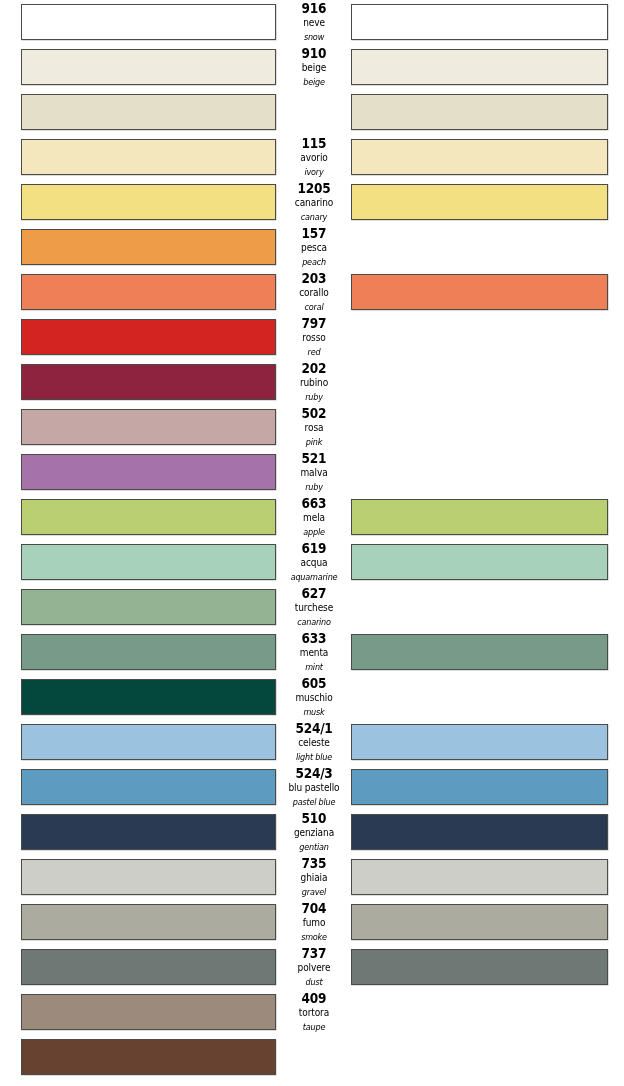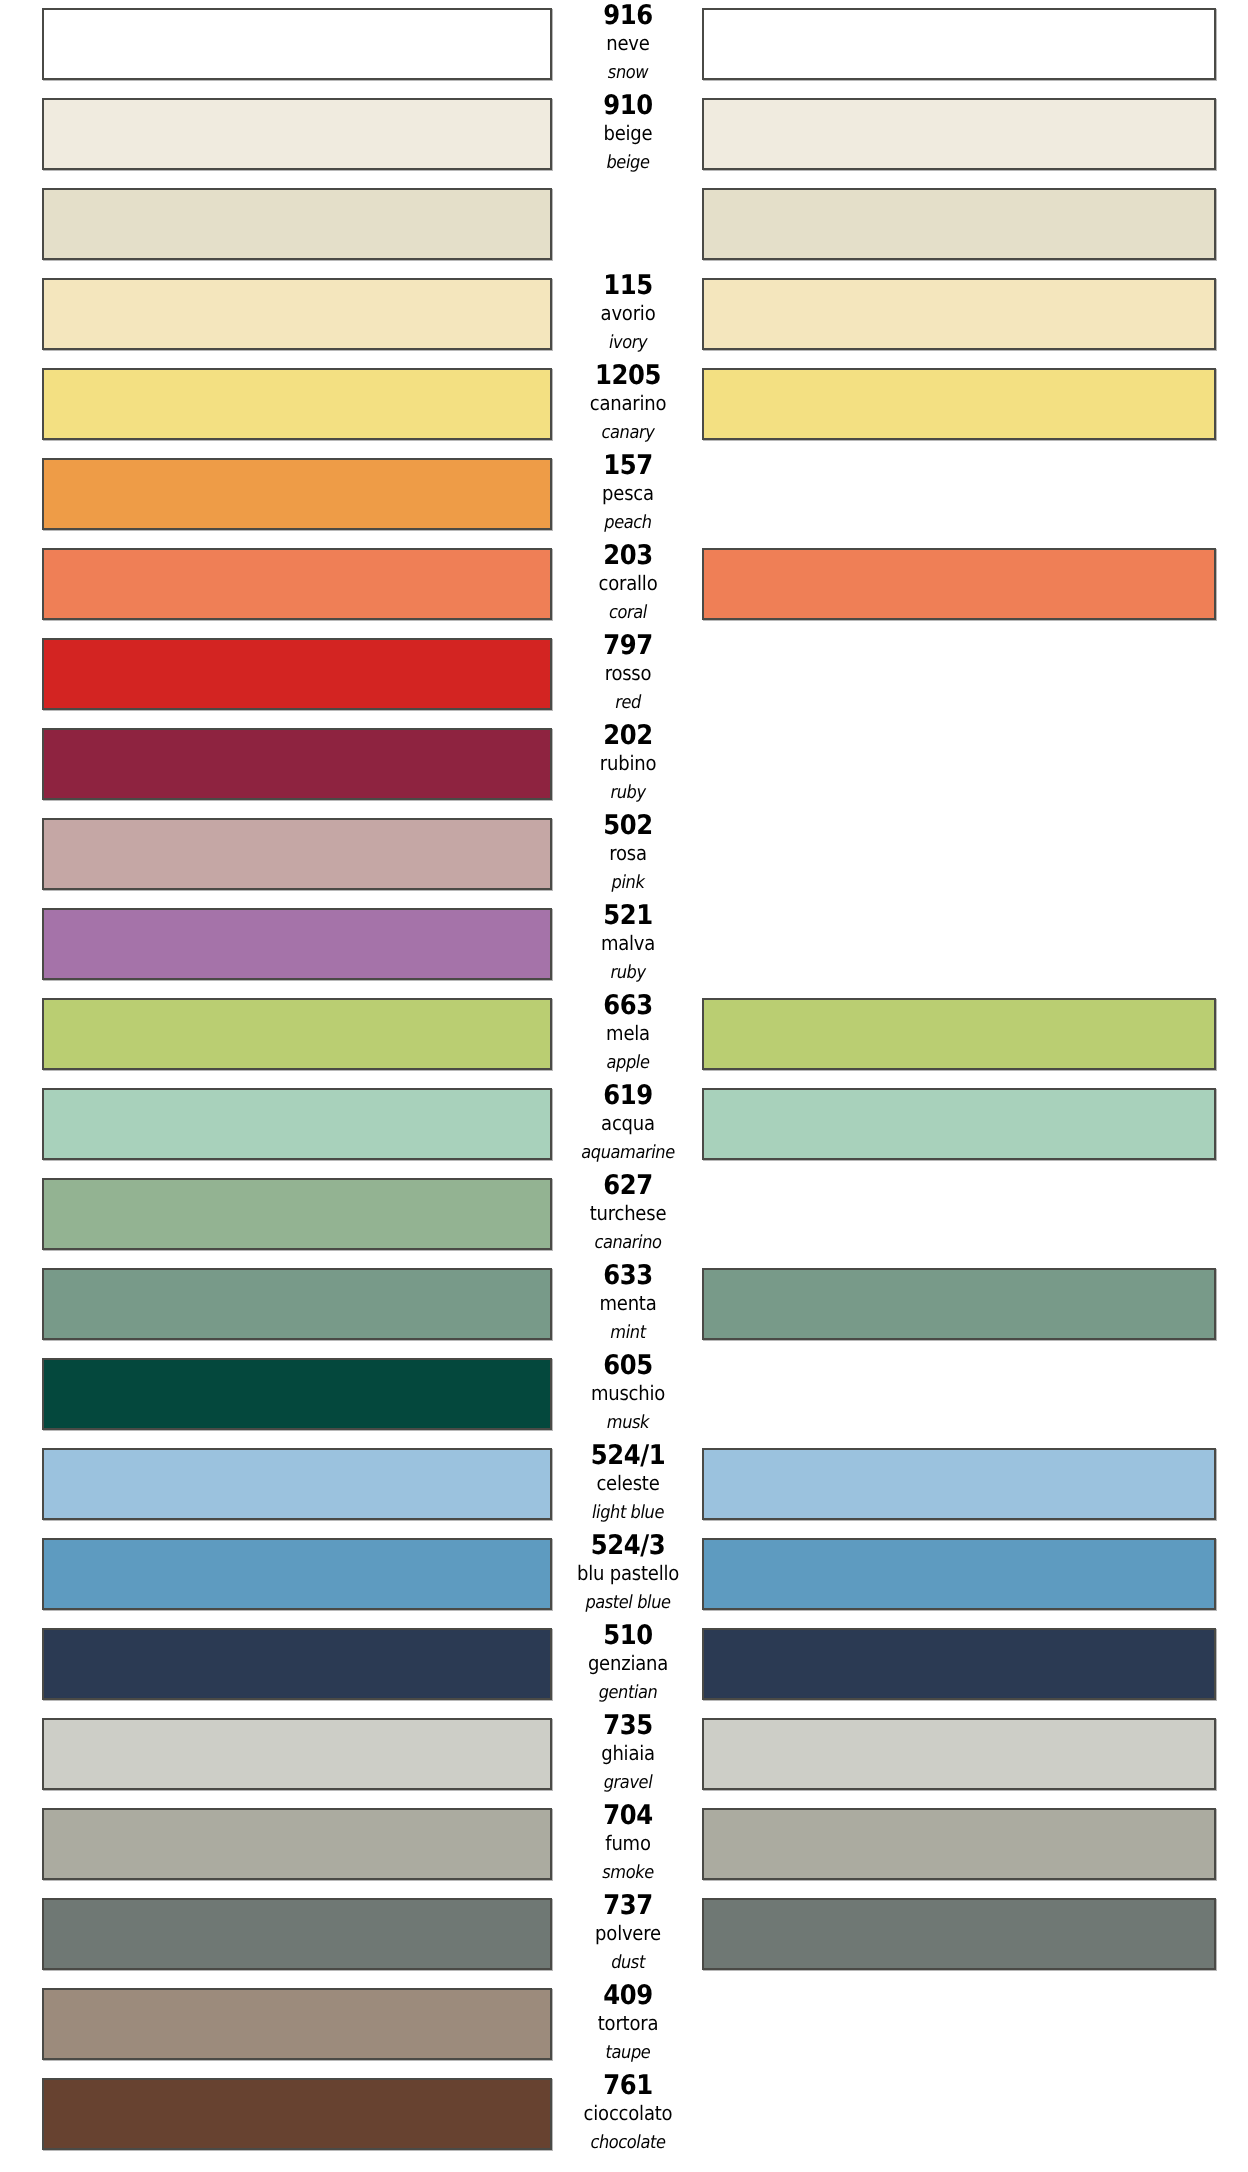--- a/index.html
+++ b/index.html
@@ -269,19 +269,14 @@
     <div class="row" style="top: 990px;">
       <div class="swatch left" style="background: rgb(156, 139, 124);"></div>
       <div class="labels">
         <div class="code">409</div>
         <div class="it">tortora</div>
         <div class="en">taupe</div>
       </div>
     </div>
     <div class="row" style="top: 1035px;">
       <div class="swatch left" style="background: rgb(103, 66, 48);"></div>
-      <div class="labels">
-        <div class="code">761</div>
-        <div class="it">cioccolato</div>
-        <div class="en">chocolate</div>
-      </div>
     </div>
   </div>
 
 </body></html>

